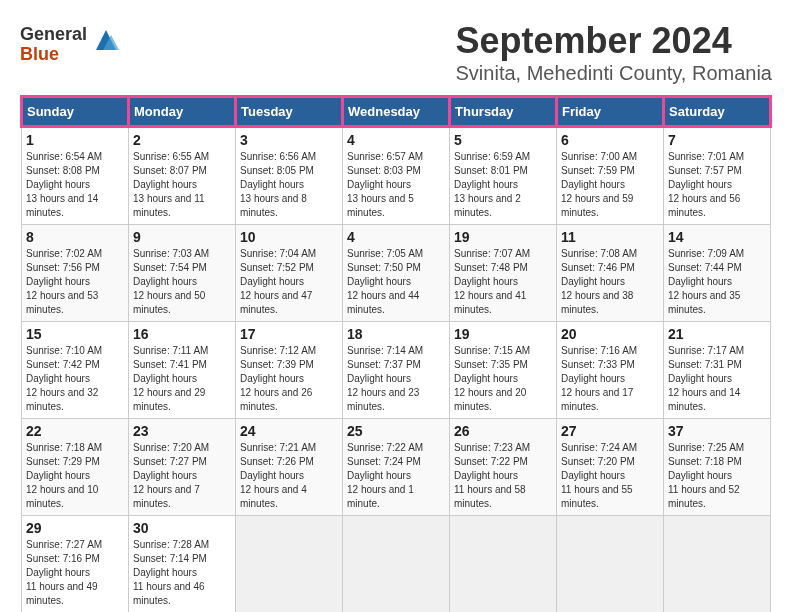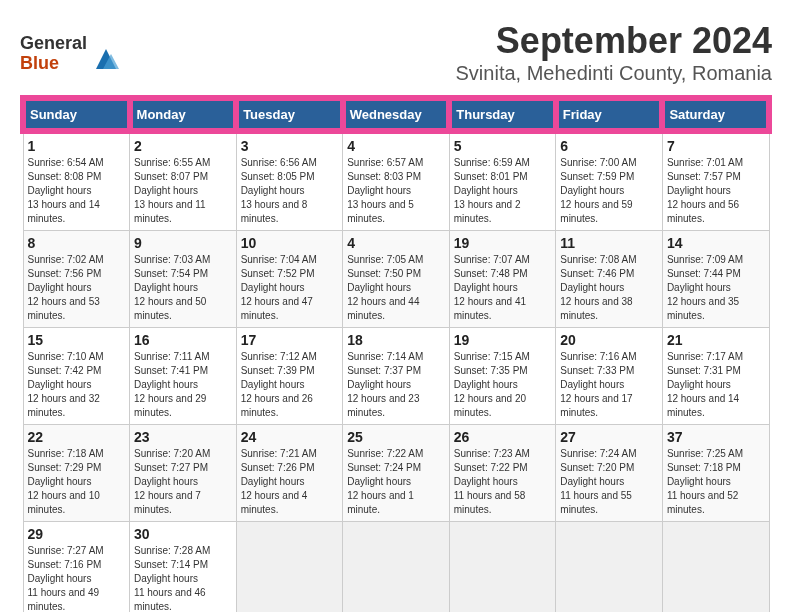--- a/index.html
+++ b/index.html
@@ -11,37 +11,37 @@
       padding: 20px;
     }
     .header {
       display: flex;
       align-items: flex-start;
       justify-content: space-between;
       margin-bottom: 10px;
     }
     .logo {
       display: flex;
-      align-items: flex-end;
-      margin-top: 14px;
+      align-items: flex-start;
+      margin-top: 5px;
     }
     .logo-text {
       font-size: 18px;
       font-weight: bold;
       line-height: 1.1;
     }
     .logo-general { color: #333; }
     .logo-blue { color: #c2410c; }
     .logo-icon {
       width: 30px;
       height: 30px;
       margin-left: 4px;
     }
     .title-area {
-      text-align: right;
+      text-align: left;
     }
     .month-title {
       font-size: 36px;
       font-weight: bold;
       color: #333;
     }
     .location {
       font-size: 20px;
       color: #555;
     }
@@ -50,21 +50,21 @@
       border-collapse: collapse;
       font-size: 11px;
     }
     thead tr th {
       background-color: #2a6099;
       color: #fff;
       padding: 6px 4px;
       text-align: left;
       font-size: 13px;
       font-weight: bold;
-      border: 6px solid #ec4899;
+      border: 3px solid #ec4899;
     }
     tbody tr td {
       border: 1px solid #ccc;
       vertical-align: top;
       padding: 4px 4px;
       width: calc(100% / 7);
       min-height: 75px;
       height: 85px;
       background: #fff;
     }

